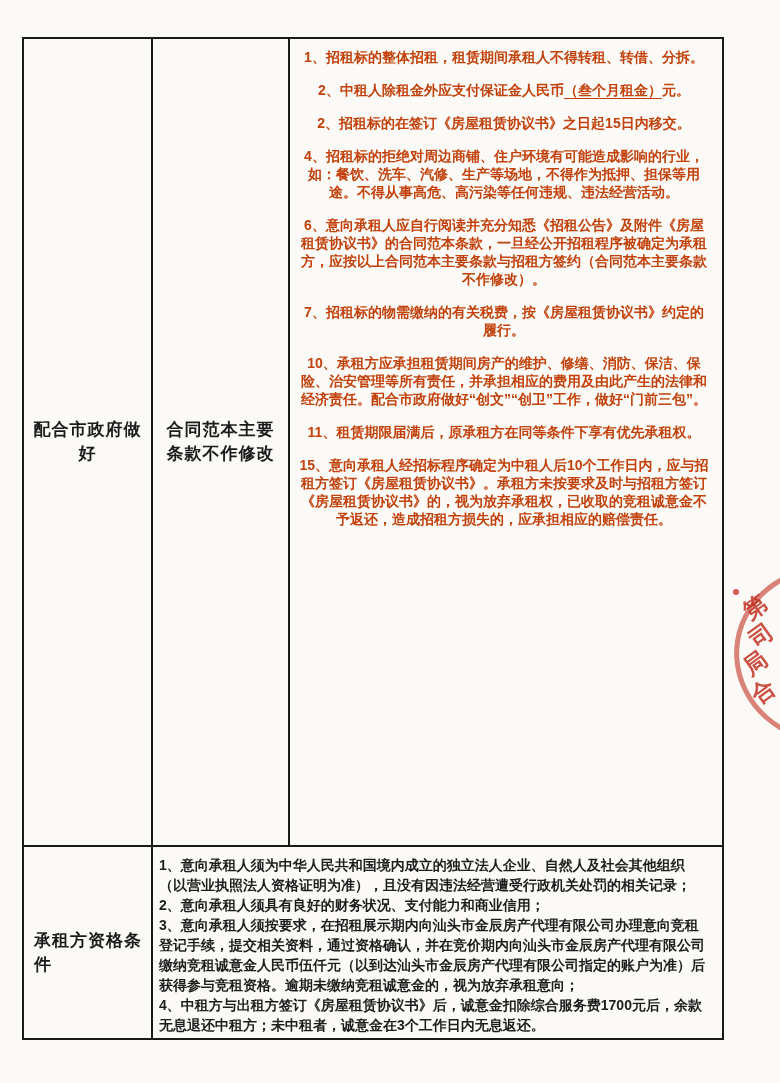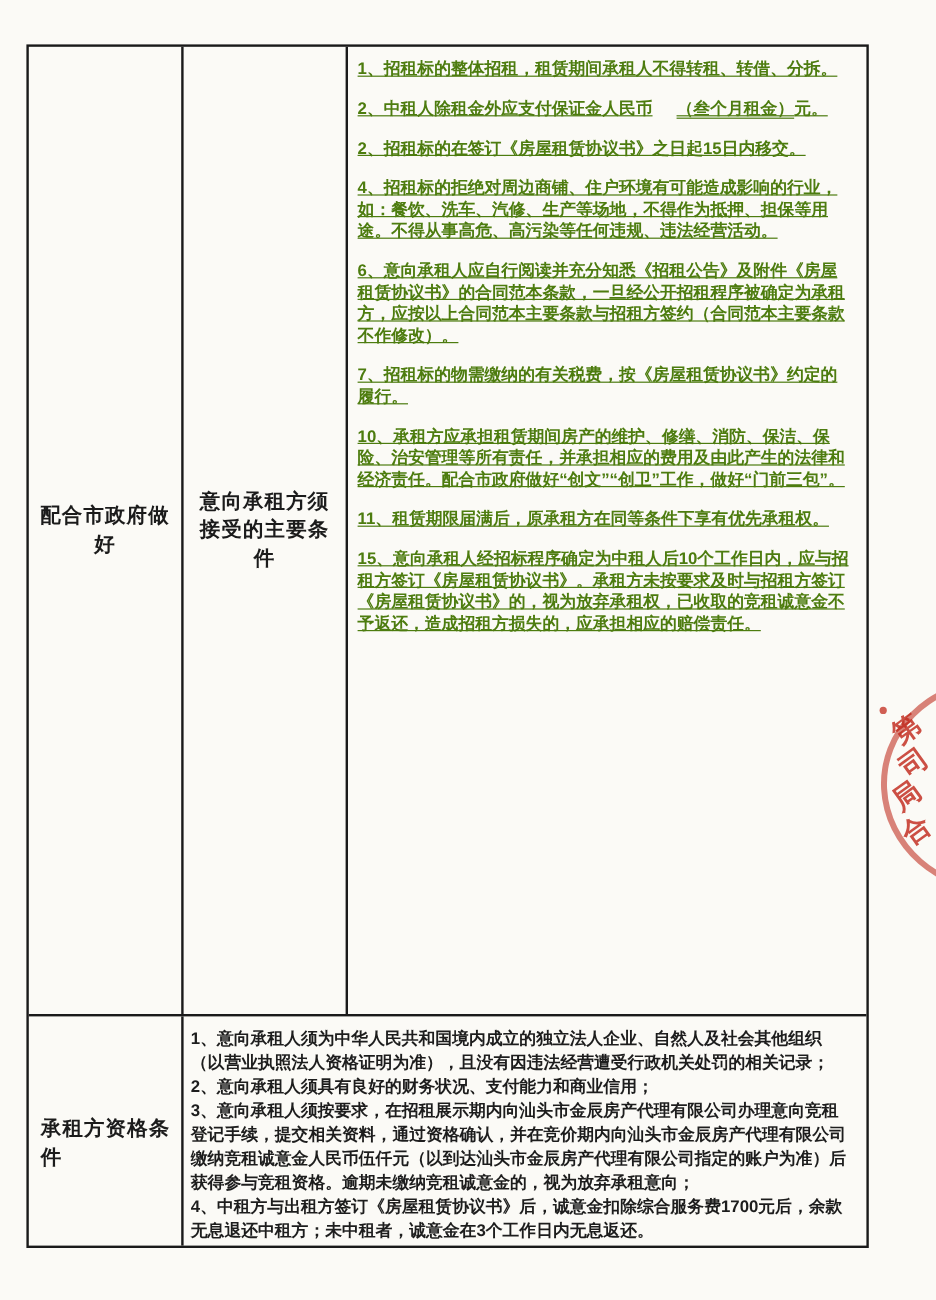--- a/index.html
+++ b/index.html
@@ -35,28 +35,28 @@
   .content-cell { flex:1; }
   .hdr {
     font-size:17px; font-weight:700; letter-spacing:1px;
     line-height:24px; color:#1b1b1b;
   }
   .hdr-center { width:100%; text-align:center; padding:0 6px; }
   .hdr-left { padding:0 8px 0 10px; text-align:left;margin-top:20px; }
   .cond-list { padding:9px 12px 0 8px; }
   .cond-list p {
     font-size:14px; font-weight:700; line-height:18px;
-    margin:0 0 15px 0; color:#4d7c0f; text-align:left;text-decoration:underline;
+    margin:0 0 15px 0; color:#c2410c; text-align:center;
   }
   .qual-list { padding:8px 12px 0 6px; }
   .qual-list p {
     font-size:14px; font-weight:700; line-height:20px;
     margin:0; color:#1d1d1d; text-align:left;
   }
-  .u-line { text-decoration:underline; text-underline-offset:3px;padding-left:20px; }
+  .u-line { text-decoration:underline; text-underline-offset:3px; }
   
   .stamp-circle {
     position:absolute; left:734px; top:566px;
     width:190px; height:178px;
     border:5px solid rgba(194,50,36,0.60);
     border-radius:50%;
     transform:rotate(9deg);
   }
   .stamp-char {
     position:absolute; font-size:23px; font-weight:700;
@@ -75,21 +75,21 @@
 
 <div class="page">
 
   <div class="doc-table">
 
     <div class="row row-1">
       <div class="cell label-cell">
         <div class="hdr hdr-center">配合市政府做好</div>
       </div>
       <div class="cell sub-label-cell">
-        <div class="hdr hdr-center">意向承租方须接受的主要条件</div>
+        <div class="hdr hdr-center">合同范本主要条款不作修改</div>
       </div>
       <div class="cell content-cell">
         <div class="cond-list">
           <p>1、招租标的整体招租，租赁期间承租人不得转租、转借、分拆。</p>
           <p><span>2、中租人除租金外应支付保证金人民币</span><span class="u-line">（叁个月租金）</span><span>元。</span></p>
           <p>2、招租标的在签订《房屋租赁协议书》之日起15日内移交。</p>
           <p>4、招租标的拒绝对周边商铺、住户环境有可能造成影响的行业，如：餐饮、洗车、汽修、生产等场地，不得作为抵押、担保等用途。不得从事高危、高污染等任何违规、违法经营活动。</p>
           <p>6、意向承租人应自行阅读并充分知悉《招租公告》及附件《房屋租赁协议书》的合同范本条款，一旦经公开招租程序被确定为承租方，应按以上合同范本主要条款与招租方签约（合同范本主要条款不作修改）。</p>
           <p>7、招租标的物需缴纳的有关税费，按《房屋租赁协议书》约定的履行。</p>
           <p>10、承租方应承担租赁期间房产的维护、修缮、消防、保洁、保险、治安管理等所有责任，并承担相应的费用及由此产生的法律和经济责任。配合市政府做好“创文”“创卫”工作，做好“门前三包”。</p>

